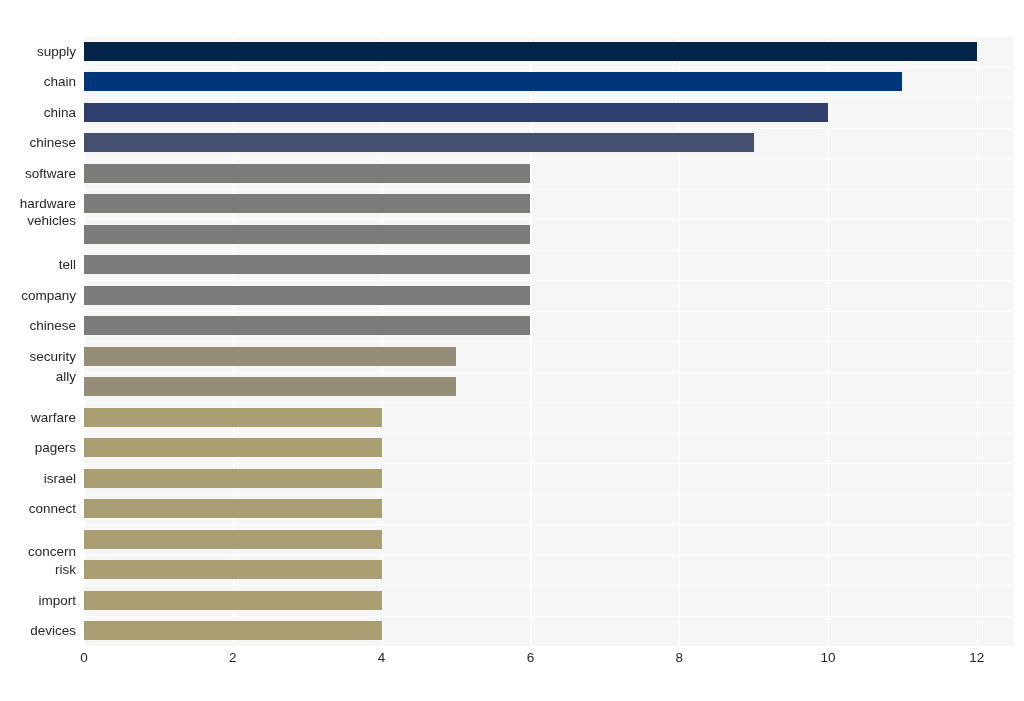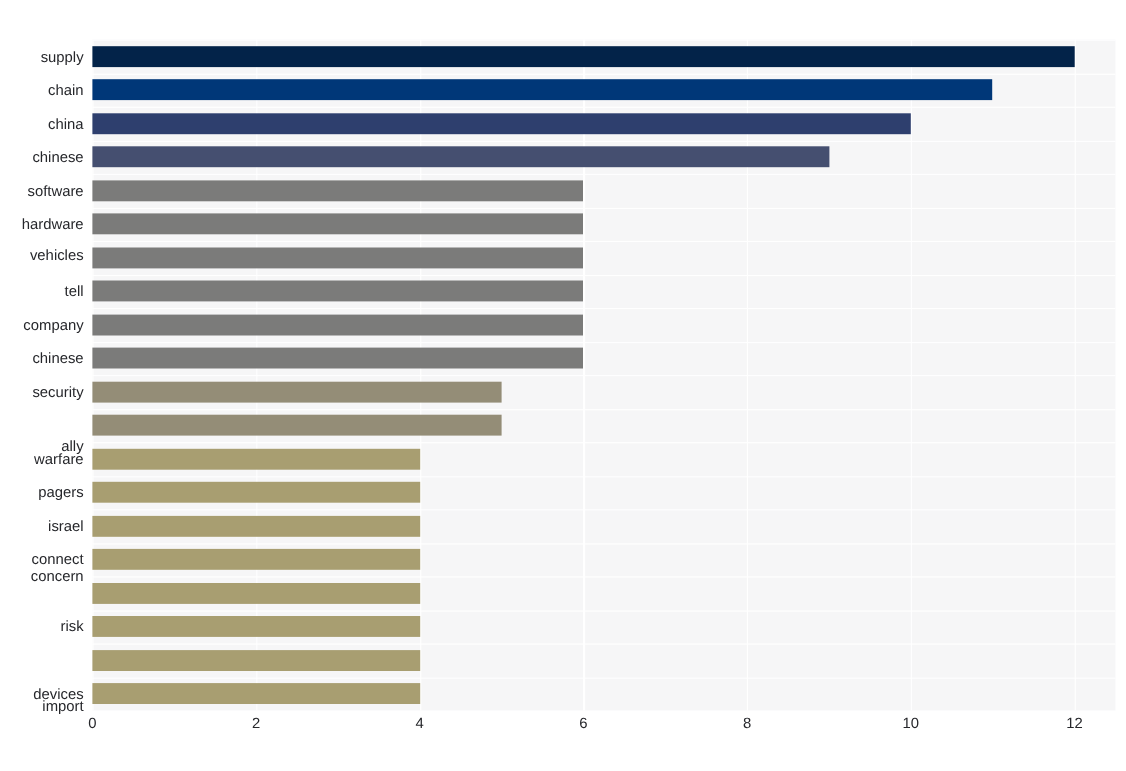--- a/index.html
+++ b/index.html
@@ -154,33 +154,33 @@
       <div class="bar" title="devices: 4" style="top: 585.25px; width: 297.6px; background: rgb(168, 158, 113);"></div>
     </div>
 
   <div id="ylabels">
       <div class="ylab" style="top: 5.75px; margin-left: 37px;">supply</div>
       <div class="ylab" style="top: 36.25px;">chain</div>
       <div class="ylab" style="top: 66.75px;">china</div>
       <div class="ylab" style="top: 97.25px;">chinese</div>
       <div class="ylab" style="top: 127.75px;">software</div>
       <div class="ylab" style="top: 158.25px;">hardware</div>
-      <div class="ylab" style="top: 186px;">vehicles</div>
+      <div class="ylab" style="top: 175px;">vehicles</div>
       <div class="ylab" style="top: 219.25px;">tell</div>
       <div class="ylab" style="top: 249.75px;">company</div>
       <div class="ylab" style="top: 280.25px;">chinese</div>
       <div class="ylab" style="top: 310.75px;">security</div>
-      <div class="ylab" style="top: 360px;">ally</div>
+      <div class="ylab" style="top: 331px;">ally</div>
       <div class="ylab" style="top: 371.75px;">warfare</div>
       <div class="ylab" style="top: 402.25px;">pagers</div>
       <div class="ylab" style="top: 432.75px;">israel</div>
       <div class="ylab" style="top: 463.25px; margin-left: 36px;">connect</div>
-      <div class="ylab" style="top: 478px;">concern</div>
+      <div class="ylab" style="top: 506px;">concern</div>
       <div class="ylab" style="top: 524.25px;">risk</div>
-      <div class="ylab" style="top: 554.75px; margin-top: 41px;">import</div>
+      <div class="ylab" style="top: 554.75px;">import</div>
       <div class="ylab" style="top: 585.25px;">devices</div>
     </div>
 
   <div id="xticks">
       <div class="xtick" style="left: 0px;">0</div>
       <div class="xtick" style="left: 148.8px;">2</div>
       <div class="xtick" style="left: 297.6px;">4</div>
       <div class="xtick" style="left: 446.4px;">6</div>
       <div class="xtick" style="left: 595.2px;">8</div>
       <div class="xtick" style="left: 744px;">10</div>

